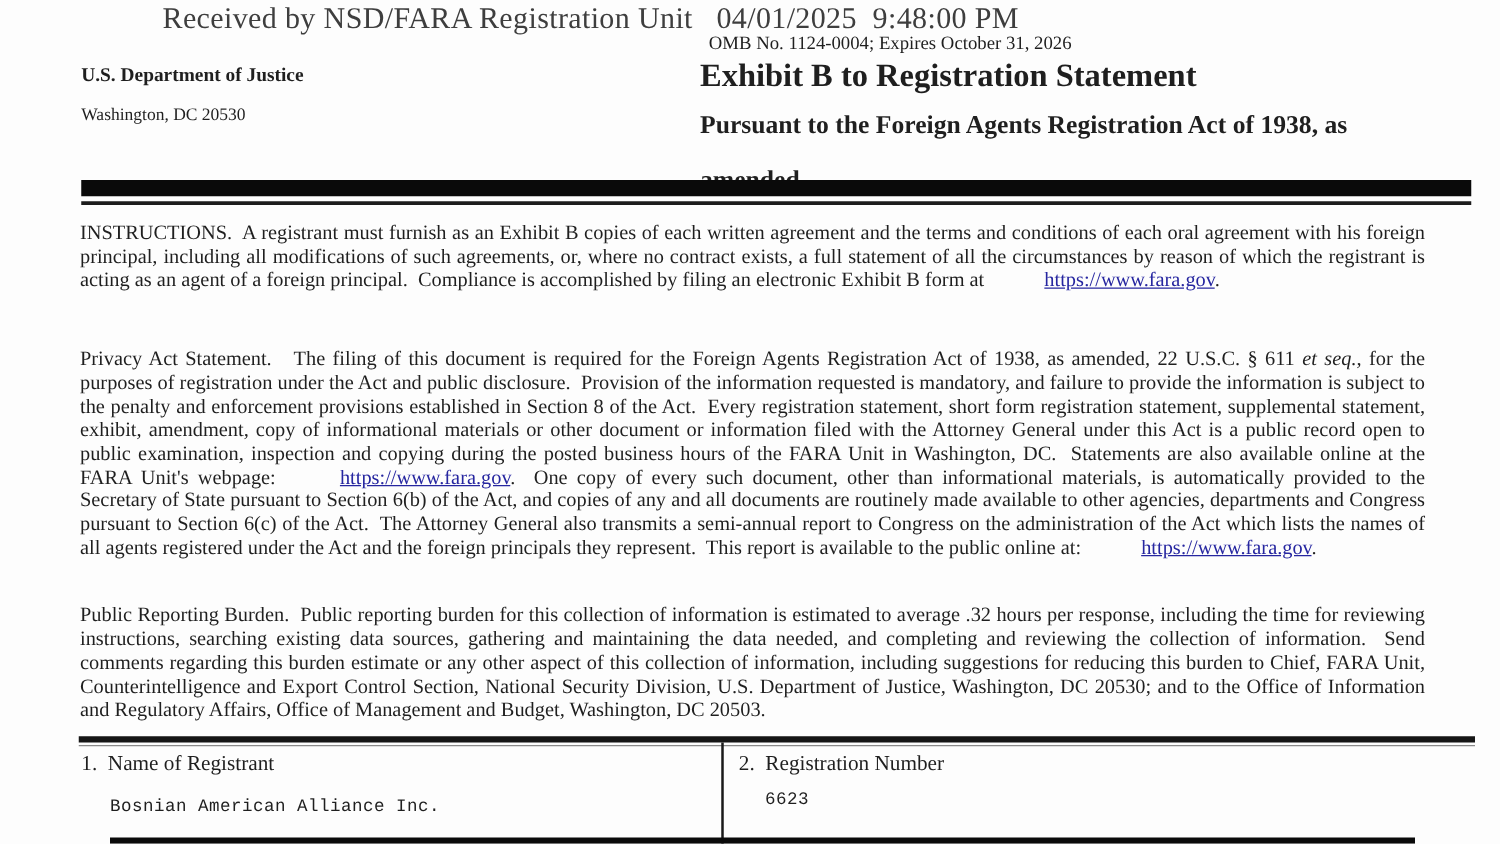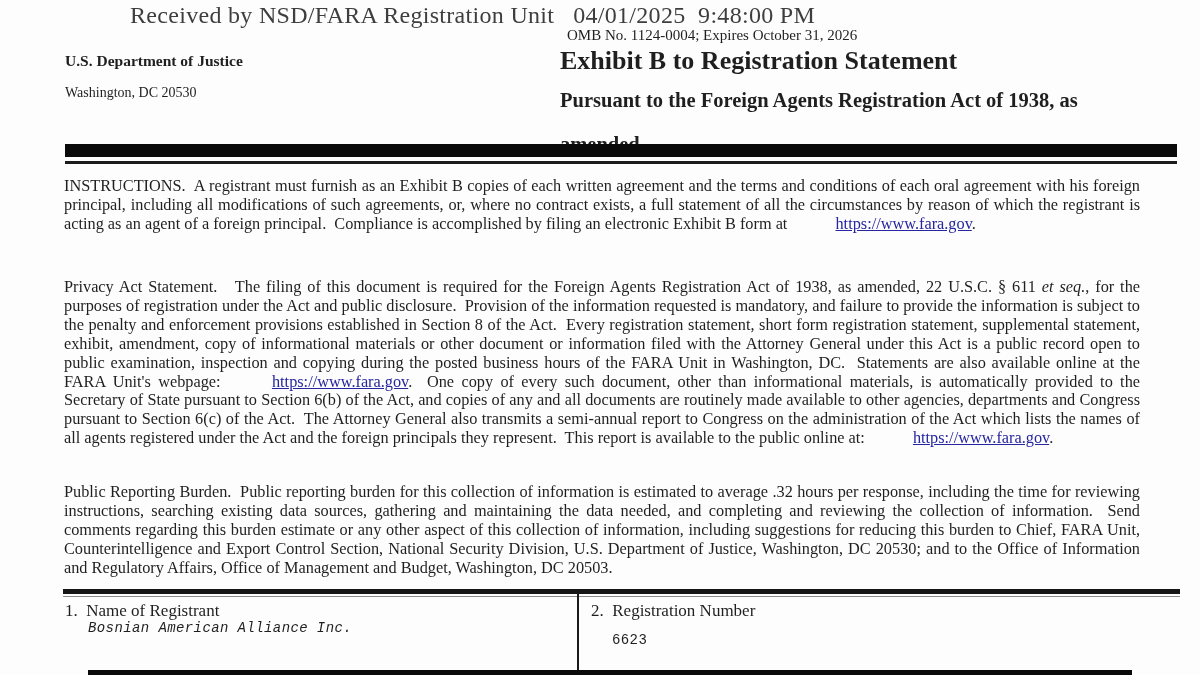--- a/index.html
+++ b/index.html
@@ -39,21 +39,21 @@
   .rule{left:63px;top:589px;width:1117px;height:5px;background:#161616;}
   .rule-echo{left:63px;top:596px;width:1117px;height:1px;background:#8a8a8a;}
   .vline{left:577px;top:594px;width:2px;height:81px;background:#1a1a1a;}
   .flabel{font-size:17px;white-space:pre;}
   #f1label{left:65px;top:601px;}
   #f2label{left:591px;top:601px;}
   .fvalue{
     font-family:"Liberation Mono","DejaVu Sans Mono",monospace;
     font-size:14px;white-space:pre;letter-spacing:.4px;
   }
-  #f1value{left:88px;top:620px;font-style:italic;}
+  #f1value{left:88px;top:638px;}
   #f2value{left:612px;top:632px;}
   .bottom-bar{left:88px;top:670px;width:1044px;height:5px;background:var(--bar);}
 </style>
 </head>
 <body>
 
 <div>
 
   <div class="abs received">Received by NSD/FARA Registration Unit   04/01/2025  9:48:00 PM</div>
 

